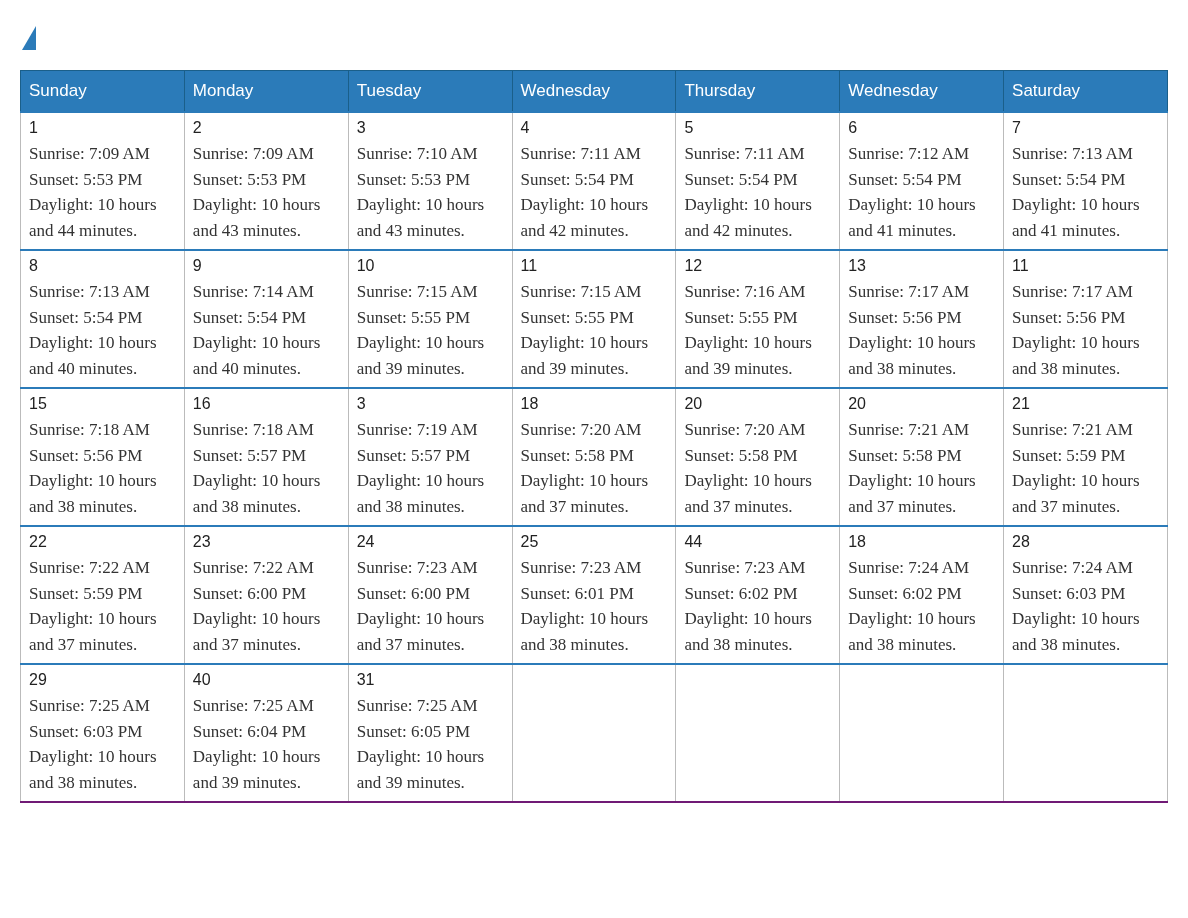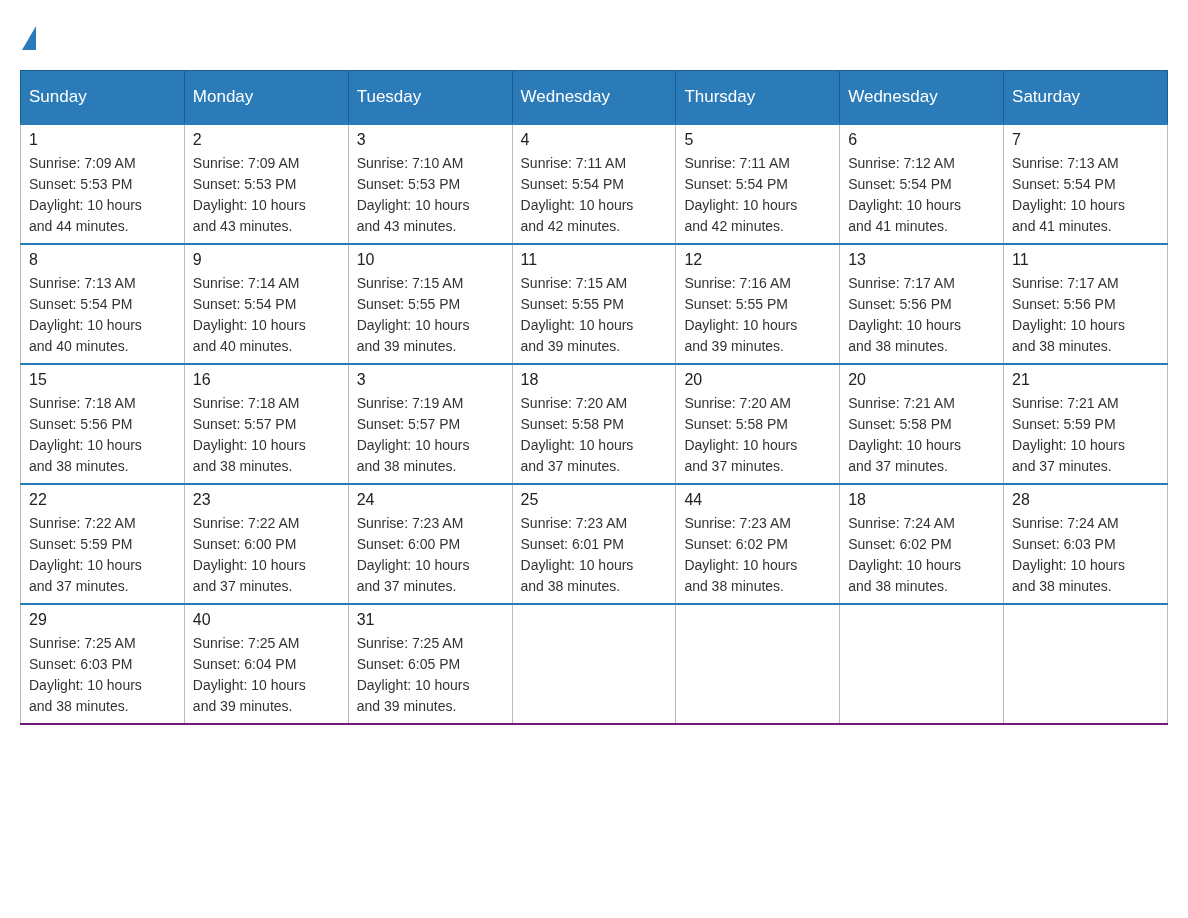--- a/index.html
+++ b/index.html
@@ -46,21 +46,21 @@
     .calendar {
       width: 100%;
       border-collapse: collapse;
       border: 1px solid #999;
     }
     .calendar th {
       background-color: #2b7bb9;
       color: #fff;
       font-size: 17px;
       font-weight: normal;
-      padding: 16px 8px;
+      padding: 10px 8px;
       text-align: left;
       border: 1px solid #1a5f8a;
     }
     .calendar td {
       border: 1px solid #bbb;
       vertical-align: top;
       padding: 6px 8px;
       width: calc(100% / 7);
       min-height: 110px;
       font-size: 13px;
@@ -73,23 +73,24 @@
       border-top: 2px solid #2b7bb9;
     }
     .day-number {
       font-size: 16px;
       font-weight: normal;
       color: #222;
       display: block;
       margin-bottom: 4px;
     }
     .day-info {
-      font-size: 14px;
+      font-size: 17px;
       line-height: 1.5;
       color: #333;
+      font-family: Liberation Serif, serif;
     }
     .empty-cell {
       background: #fff;
     }
     .logo-icon {
       display: flex;
       align-items: flex-start;
       gap: 2px;
     }
     .logo-icon-shape {

